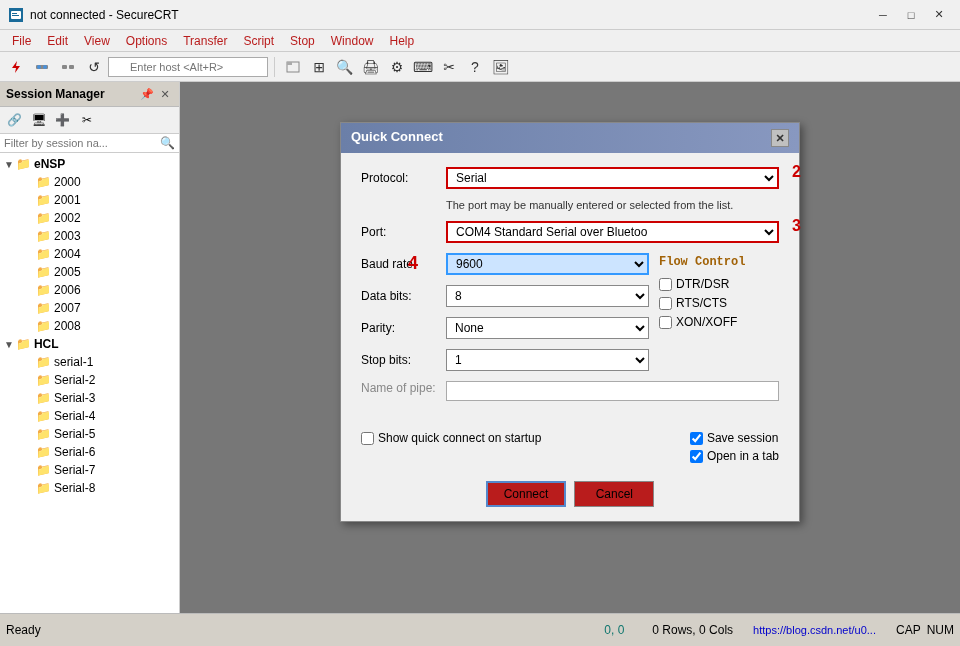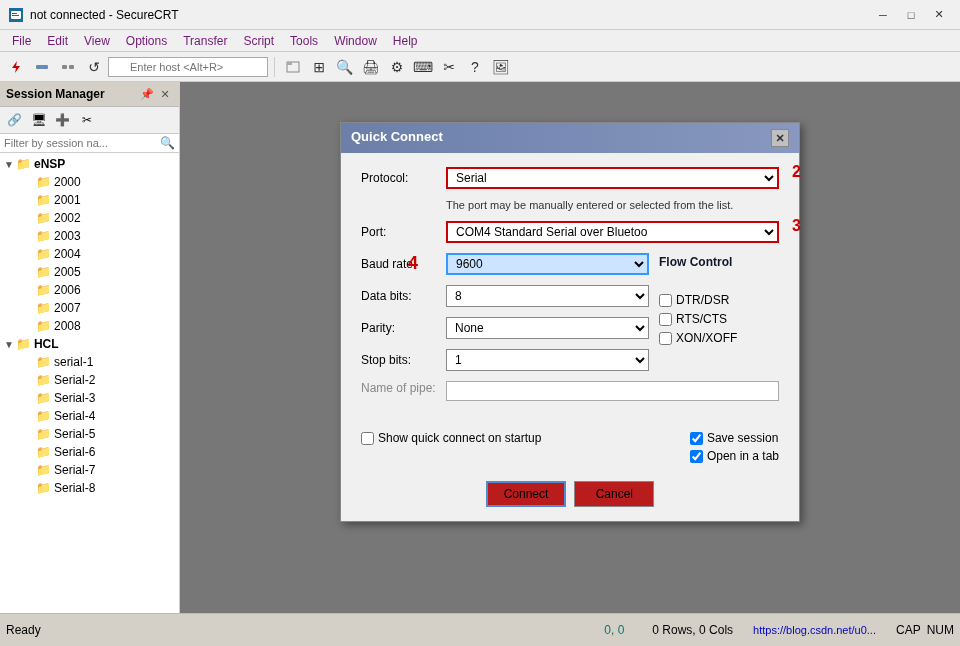--- a/index.html
+++ b/index.html
@@ -60,21 +60,21 @@
       height: 22px;
       display: flex;
       align-items: center;
       padding: 0 4px;
       border-bottom: 1px solid #ccc;
     }
     .menu-item {
       padding: 2px 8px;
       cursor: pointer;
       font-size: 12px;
-      color: #701a75;
+      color: #b91c1c;
     }
 
     
     .toolbar {
       background: #f0f0f0;
       height: 30px;
       display: flex;
       align-items: center;
       padding: 0 4px;
       border-bottom: 1px solid #ccc;
@@ -317,22 +317,23 @@
       gap: 10px;
     }
     .col-left { flex: 1; }
     .col-right {
       width: 120px;
       padding-top: 2px;
     }
     .flow-control-title {
       font-size: 12px;
       font-weight: bold;
-      margin-bottom: 24px;
-      color: #0f172a;
+      margin-bottom: 8px;
+      color: #a16207;
+      font-family: Liberation Mono, monospace;
     }
     .checkbox-row {
       display: flex;
       align-items: center;
       margin-bottom: 5px;
       font-size: 12px;
       color: #000;
     }
     .checkbox-row input[type=checkbox] {
       margin-right: 4px;
@@ -455,21 +456,21 @@
   </div>
 </div>
 
 <div class="menu-bar">
   <span class="menu-item">File</span>
   <span class="menu-item">Edit</span>
   <span class="menu-item">View</span>
   <span class="menu-item">Options</span>
   <span class="menu-item">Transfer</span>
   <span class="menu-item">Script</span>
-  <span class="menu-item">Tools</span>
+  <span class="menu-item">Stop</span>
   <span class="menu-item">Window</span>
   <span class="menu-item">Help</span>
 </div>
 
 <div class="toolbar">
 
   <button class="tool-btn" title="Quick Connect">
     <svg width="14" height="14" viewBox="0 0 14 14">
       <polygon points="8,1 3,8 7,8 6,13 11,6 7,6" fill="#cc0000"></polygon>
     </svg>

